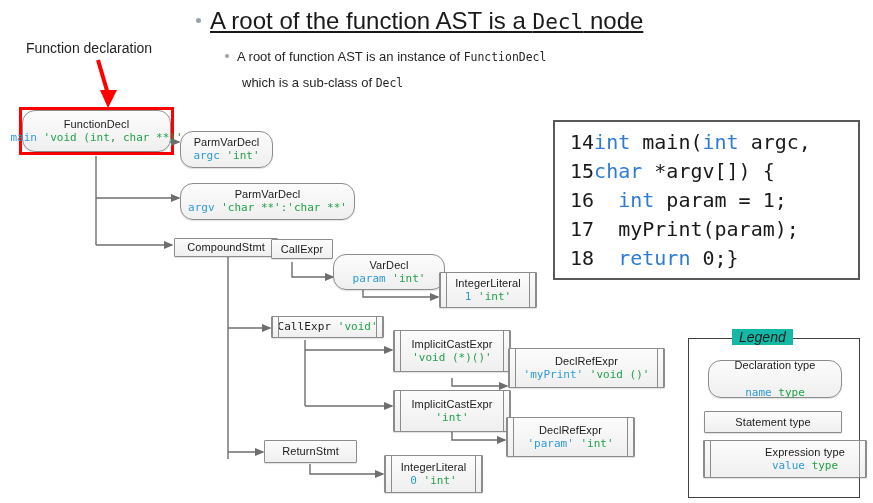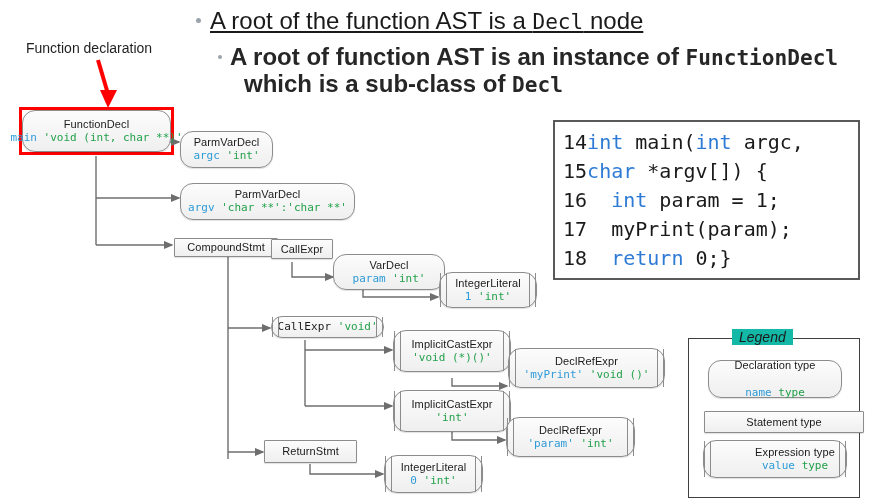--- a/index.html
+++ b/index.html
@@ -18,28 +18,28 @@
     position:absolute;left:196px;top:6px;width:660px;
     font-size:24px;line-height:30px;color:#1a1a1a;
     white-space:nowrap;
     text-decoration:underline;
   }
   .bullet1 .dot{
     display:inline-block;width:5px;height:5px;border-radius:50%;
     background:#9aa2ab;vertical-align:middle;margin-right:9px;margin-bottom:4px;
   }
   .bullet2{
-    position:absolute;left:218px;top:44px;width:640px;
-    font-size:24px;line-height:26px;color:#262626;font-weight:bold;
+    position:absolute;left:225px;top:44px;width:640px;
+    font-size:13px;line-height:26px;color:#262626;
   }
   .bullet2 .dot{
     display:inline-block;width:4px;height:4px;border-radius:50%;
     background:#9aa2ab;vertical-align:middle;margin-right:8px;margin-bottom:3px;
   }
-  .bullet2 .l2{display:block;margin-left:26px;}
+  .bullet2 .l2{display:block;margin-left:17px;}
   .mono{font-family:"DejaVu Sans Mono", monospace;font-size:0.88em;}
 
   
   .callout-label{
     position:absolute;left:26px;top:40px;
     font-size:14px;color:#1f1f1f;white-space:nowrap;
   }
   .red-arrow{position:absolute;left:86px;top:58px;width:40px;height:52px;}
   .red-box{
     position:absolute;left:19px;top:107px;width:155px;height:48px;
@@ -56,21 +56,21 @@
     color:#1a1a1a;
     display:flex;flex-direction:column;align-items:center;justify-content:center;
     white-space:nowrap;
     box-shadow:0 1px 1px rgba(0,0,0,.12);
   }
   .node .ttl{font-size:11px;letter-spacing:.1px;}
   .node .sub{font-family:"DejaVu Sans Mono", monospace;font-size:11px;line-height:14px;}
 
   .decl{border-radius:13px;}
   .stmt{border-radius:1px;}
-  .expr{border-radius:13px;}
+  .expr{border-radius:1px;}
   
   .expr::before,.expr::after{
     content:"";position:absolute;top:0;bottom:0;width:5px;
     border-left:1px solid #8c8c8c;border-right:1px solid #8c8c8c;
     pointer-events:none;
   }
   .expr::before{left:0;}
   .expr::after{right:0;}
 
   .nm{color:#2E9BD6;}
@@ -80,21 +80,21 @@
   
   .codebox{
     position:absolute;left:553px;top:120px;width:307px;height:160px;
     border:2px solid #595959;background:#ffffff;box-sizing:border-box;
     padding:6px 0 0 8px;
   }
   .codeline{
     font-family:"DejaVu Sans Mono", monospace;
     font-size:20px;line-height:29px;white-space:pre;color:#1a1a1a;
   }
-  .ln{color:#1a1a1a;}
+  .ln{color:#1a1a1a;margin-left:7px;}
   .kw{color:#2E7BD6;}
 
   
   .legend{
     position:absolute;left:688px;top:338px;width:172px;height:160px;
     border:1px solid #404040;box-sizing:border-box;
   }
   .legend-title{
     position:absolute;left:732px;top:329px;background:#14b8a6;padding:0 7px;
     font-size:14px;font-style:italic;color:#1a1a1a;
@@ -230,22 +230,22 @@
   </div>
 
   <div class="legend"></div>
   <div class="legend-title">Legend</div>
 
   <div class="node decl" style="left:708px;top:360px;width:134px;height:38px;gap:14px;">
     <span class="ttl">Declaration type</span>
     <span class="sub"><span class="nm">name</span> <span class="ty">type</span></span>
   </div>
 
-  <div class="node stmt" style="left:704px;top:411px;width:160px;height:22px;">
+  <div class="node stmt" style="left:704px;top:411px;width:138px;height:22px;">
     <span class="ttl">Statement type</span>
   </div>
 
-  <div class="node expr" style="left:703px;top:440px;width:144px;height:38px;padding-left:40px;">
+  <div class="node expr" style="left:703px;top:440px;width:164px;height:38px;padding-left:40px;">
     <span class="ttl">Expression type</span>
     <span class="sub"><span class="nm">value</span> <span class="ty">type</span></span>
   </div>
 
 </div>
 
 </body></html>

